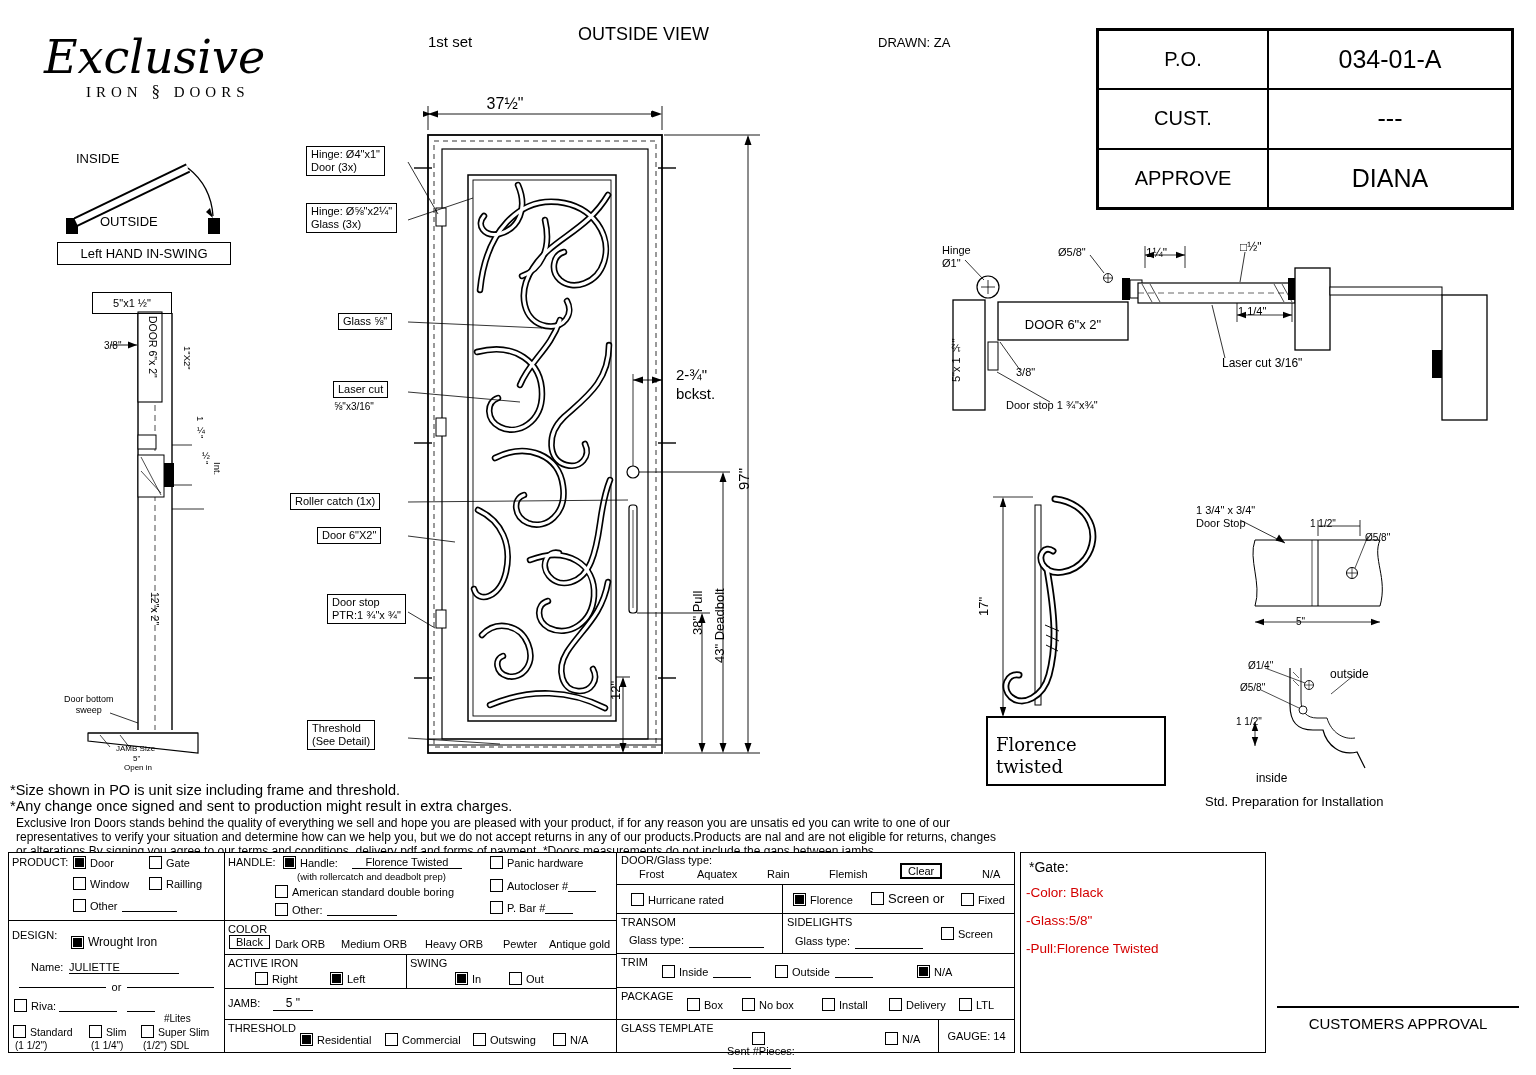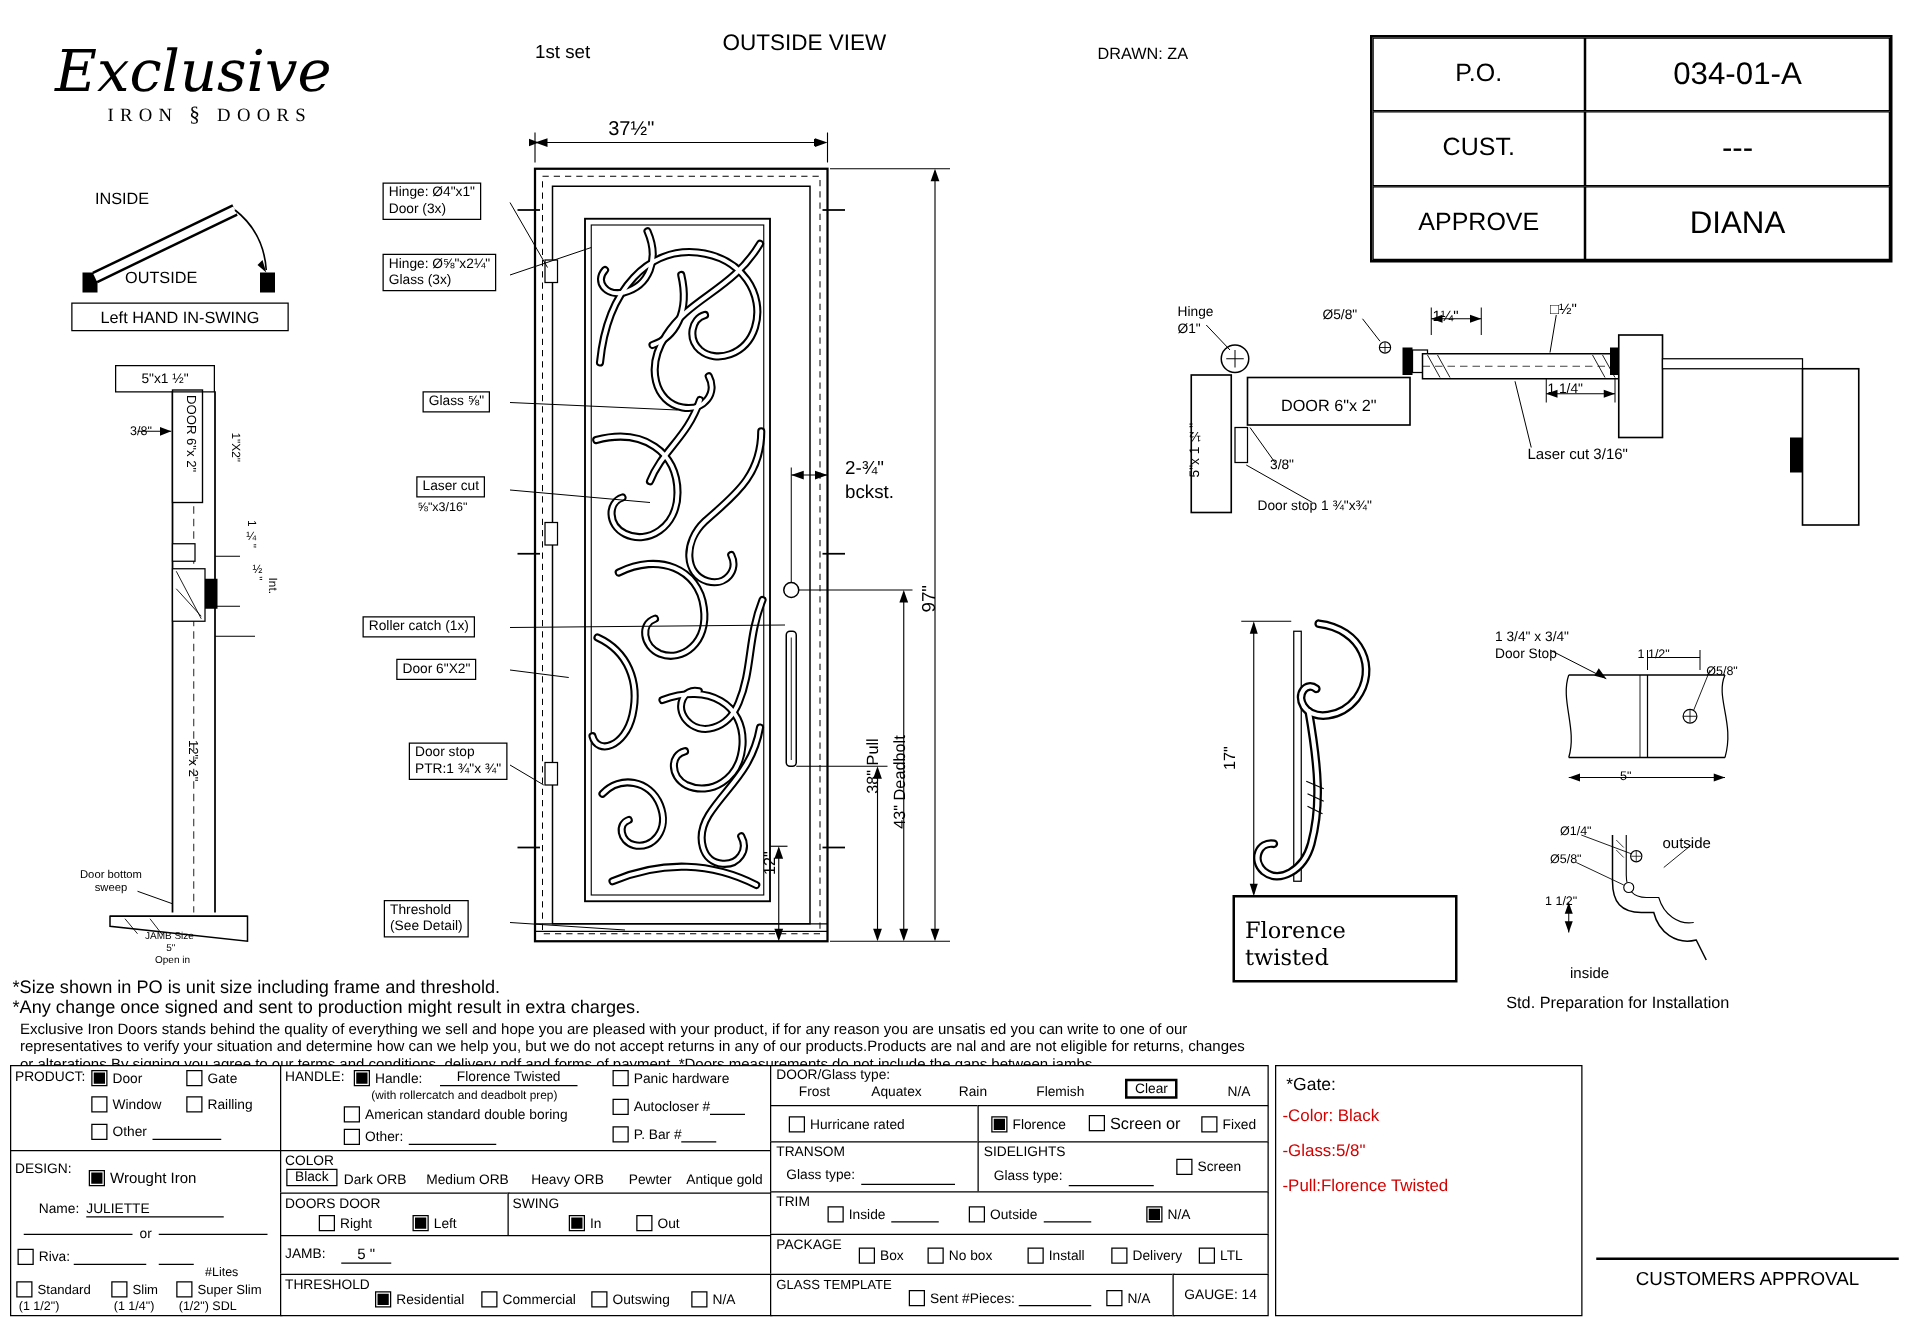--- a/index.html
+++ b/index.html
@@ -482,21 +482,21 @@
     <span class="abs" style="left:3px;top:2px;">COLOR</span>
     <span class="abs boxed" style="left:4px;top:14px;">Black</span>
     <span class="abs" style="left:50px;top:17px;">Dark ORB</span>
     <span class="abs" style="left:116px;top:17px;">Medium ORB</span>
     <span class="abs" style="left:200px;top:17px;">Heavy ORB</span>
     <span class="abs" style="left:278px;top:17px;">Pewter</span>
     <span class="abs" style="left:324px;top:17px;">Antique gold</span>
   </div>
 
   <div class="cell" style="left:224px;top:954px;width:184px;height:36px;">
-    <span class="abs" style="left:3px;top:2px;">DOORS DOOR</span>
+    <span class="abs" style="left:3px;top:2px;">ACTIVE IRON</span>
     <div class="cbi" style="left:30px;top:17px;">
       <span class="cb"></span>
       <span>Right</span>
       </div>
     <div class="cbi" style="left:105px;top:17px;">
       <span class="cb checked"></span>
       <span>Left</span>
       </div>
   </div>
   <div class="cell" style="left:406px;top:954px;width:212px;height:36px;">
@@ -619,21 +619,21 @@
       <span>Delivery</span>
       </div>
     <div class="cbi" style="left:342px;top:10px;">
       <span class="cb"></span>
       <span>LTL</span>
       </div>
   </div>
 
   <div class="cell" style="left:616px;top:1019px;width:324px;height:34px;">
     <span class="abs" style="left:4px;top:2px;font-size:10.5px;">GLASS TEMPLATE</span>
-    <div class="cbi" style="left:110px;top:12px;">
+    <div class="cbi" style="left:110px;top:12px;flex-direction:column;">
       <span class="cb"></span>
       <span>Sent #Pieces:</span>
       <span class="blank" style="width:58px;margin-left:3px;"></span>
       </div>
     <div class="cbi" style="left:268px;top:12px;">
       <span class="cb"></span>
       <span>N/A</span>
       </div>
   </div>
   <div class="cell" style="left:938px;top:1019px;width:77px;height:34px;display:flex;align-items:center;justify-content:center;">

